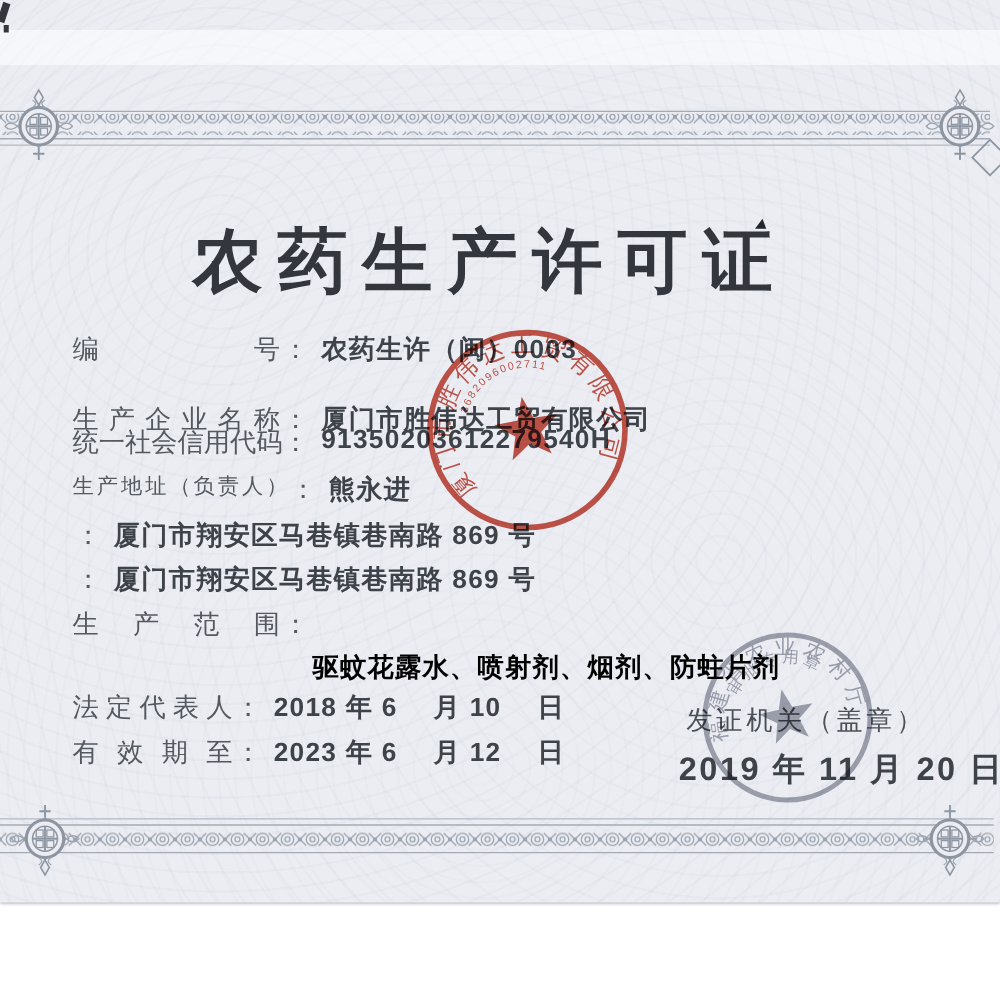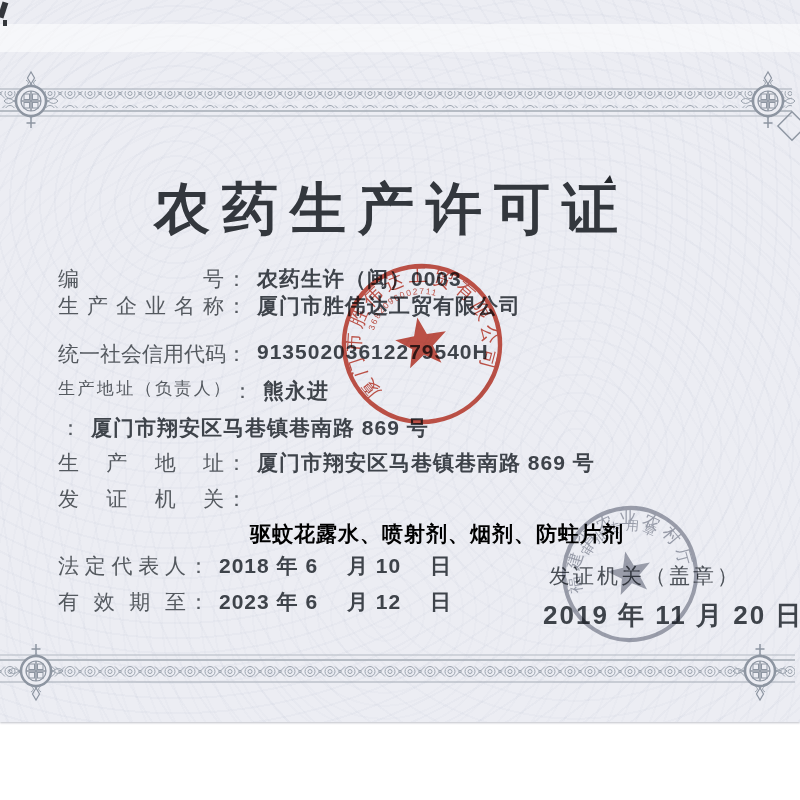--- a/index.html
+++ b/index.html
@@ -30,21 +30,21 @@
   .row{position:absolute;left:58px;display:flex;align-items:flex-start;font-size:21px;white-space:nowrap}
   .lab{
     display:inline-block;text-align:justify;text-align-last:justify;text-justify:inter-character;
     color:#54595f;letter-spacing:0;
   }
   .w166{width:166px}
   .w172{width:172px;font-size:17px}
   .w128{width:128px}
   .colon{color:#54595f;margin-left:2px}
   .val{font-weight:600;color:#3e434a;margin-left:10px;letter-spacing:1px}
-  .r1{top:265px}.r2{top:292px}.r3{top:340px}.r4{top:377px}
+  .r1{top:265px}.r2{top:321px}.r3{top:340px}.r4{top:377px}
   .r5{top:414px}.r6{top:449px}.r7{top:485px}
   .scope2{position:absolute;left:250px;top:520px;font-size:21px;font-weight:600;color:#000000;letter-spacing:1px}
   .r8{top:552px}.r9{top:588px}
   .issuer{position:absolute;left:549px;top:562px;font-size:21px;color:#4b5057;letter-spacing:3px;white-space:nowrap}
   .issue-date{position:absolute;left:543px;top:598px;font-size:26px;font-weight:600;color:#3e434a;letter-spacing:2px;white-space:nowrap}
   
   .seal{position:absolute;mix-blend-mode:multiply}
   .seal-red{left:336px;top:258px;opacity:.86}
   .seal-gray{left:554px;top:498px;opacity:.78}
   
@@ -127,26 +127,25 @@
 <div class="row r4">
   <span class="lab w172">生产地址（负责人）</span>
     <span class="colon">：</span>
   <span class="val">熊永进</span>
 </div>
 <div class="row r5">
     <span class="colon">：</span>
   <span class="val">厦门市翔安区马巷镇巷南路 869 号</span>
 </div>
 <div class="row r6">
-  <span class="lab w166">生产地址</span>
     <span class="colon">：</span>
   <span class="val">厦门市翔安区马巷镇巷南路 869 号</span>
 </div>
 <div class="row r7">
-  <span class="lab w166">发证机关</span>
+  <span class="lab w166">生产范围</span>
     <span class="colon">：</span>
 </div>
 <div class="scope2">驱蚊花露水、喷射剂、烟剂、防蛀片剂</div>
 
 <div class="row r8">
   <span class="lab w128">法定代表人</span>
     <span class="colon">：</span>
   <span class="val">2018 年 6 　月 10 　日</span>
 </div>
 <div class="row r9">

